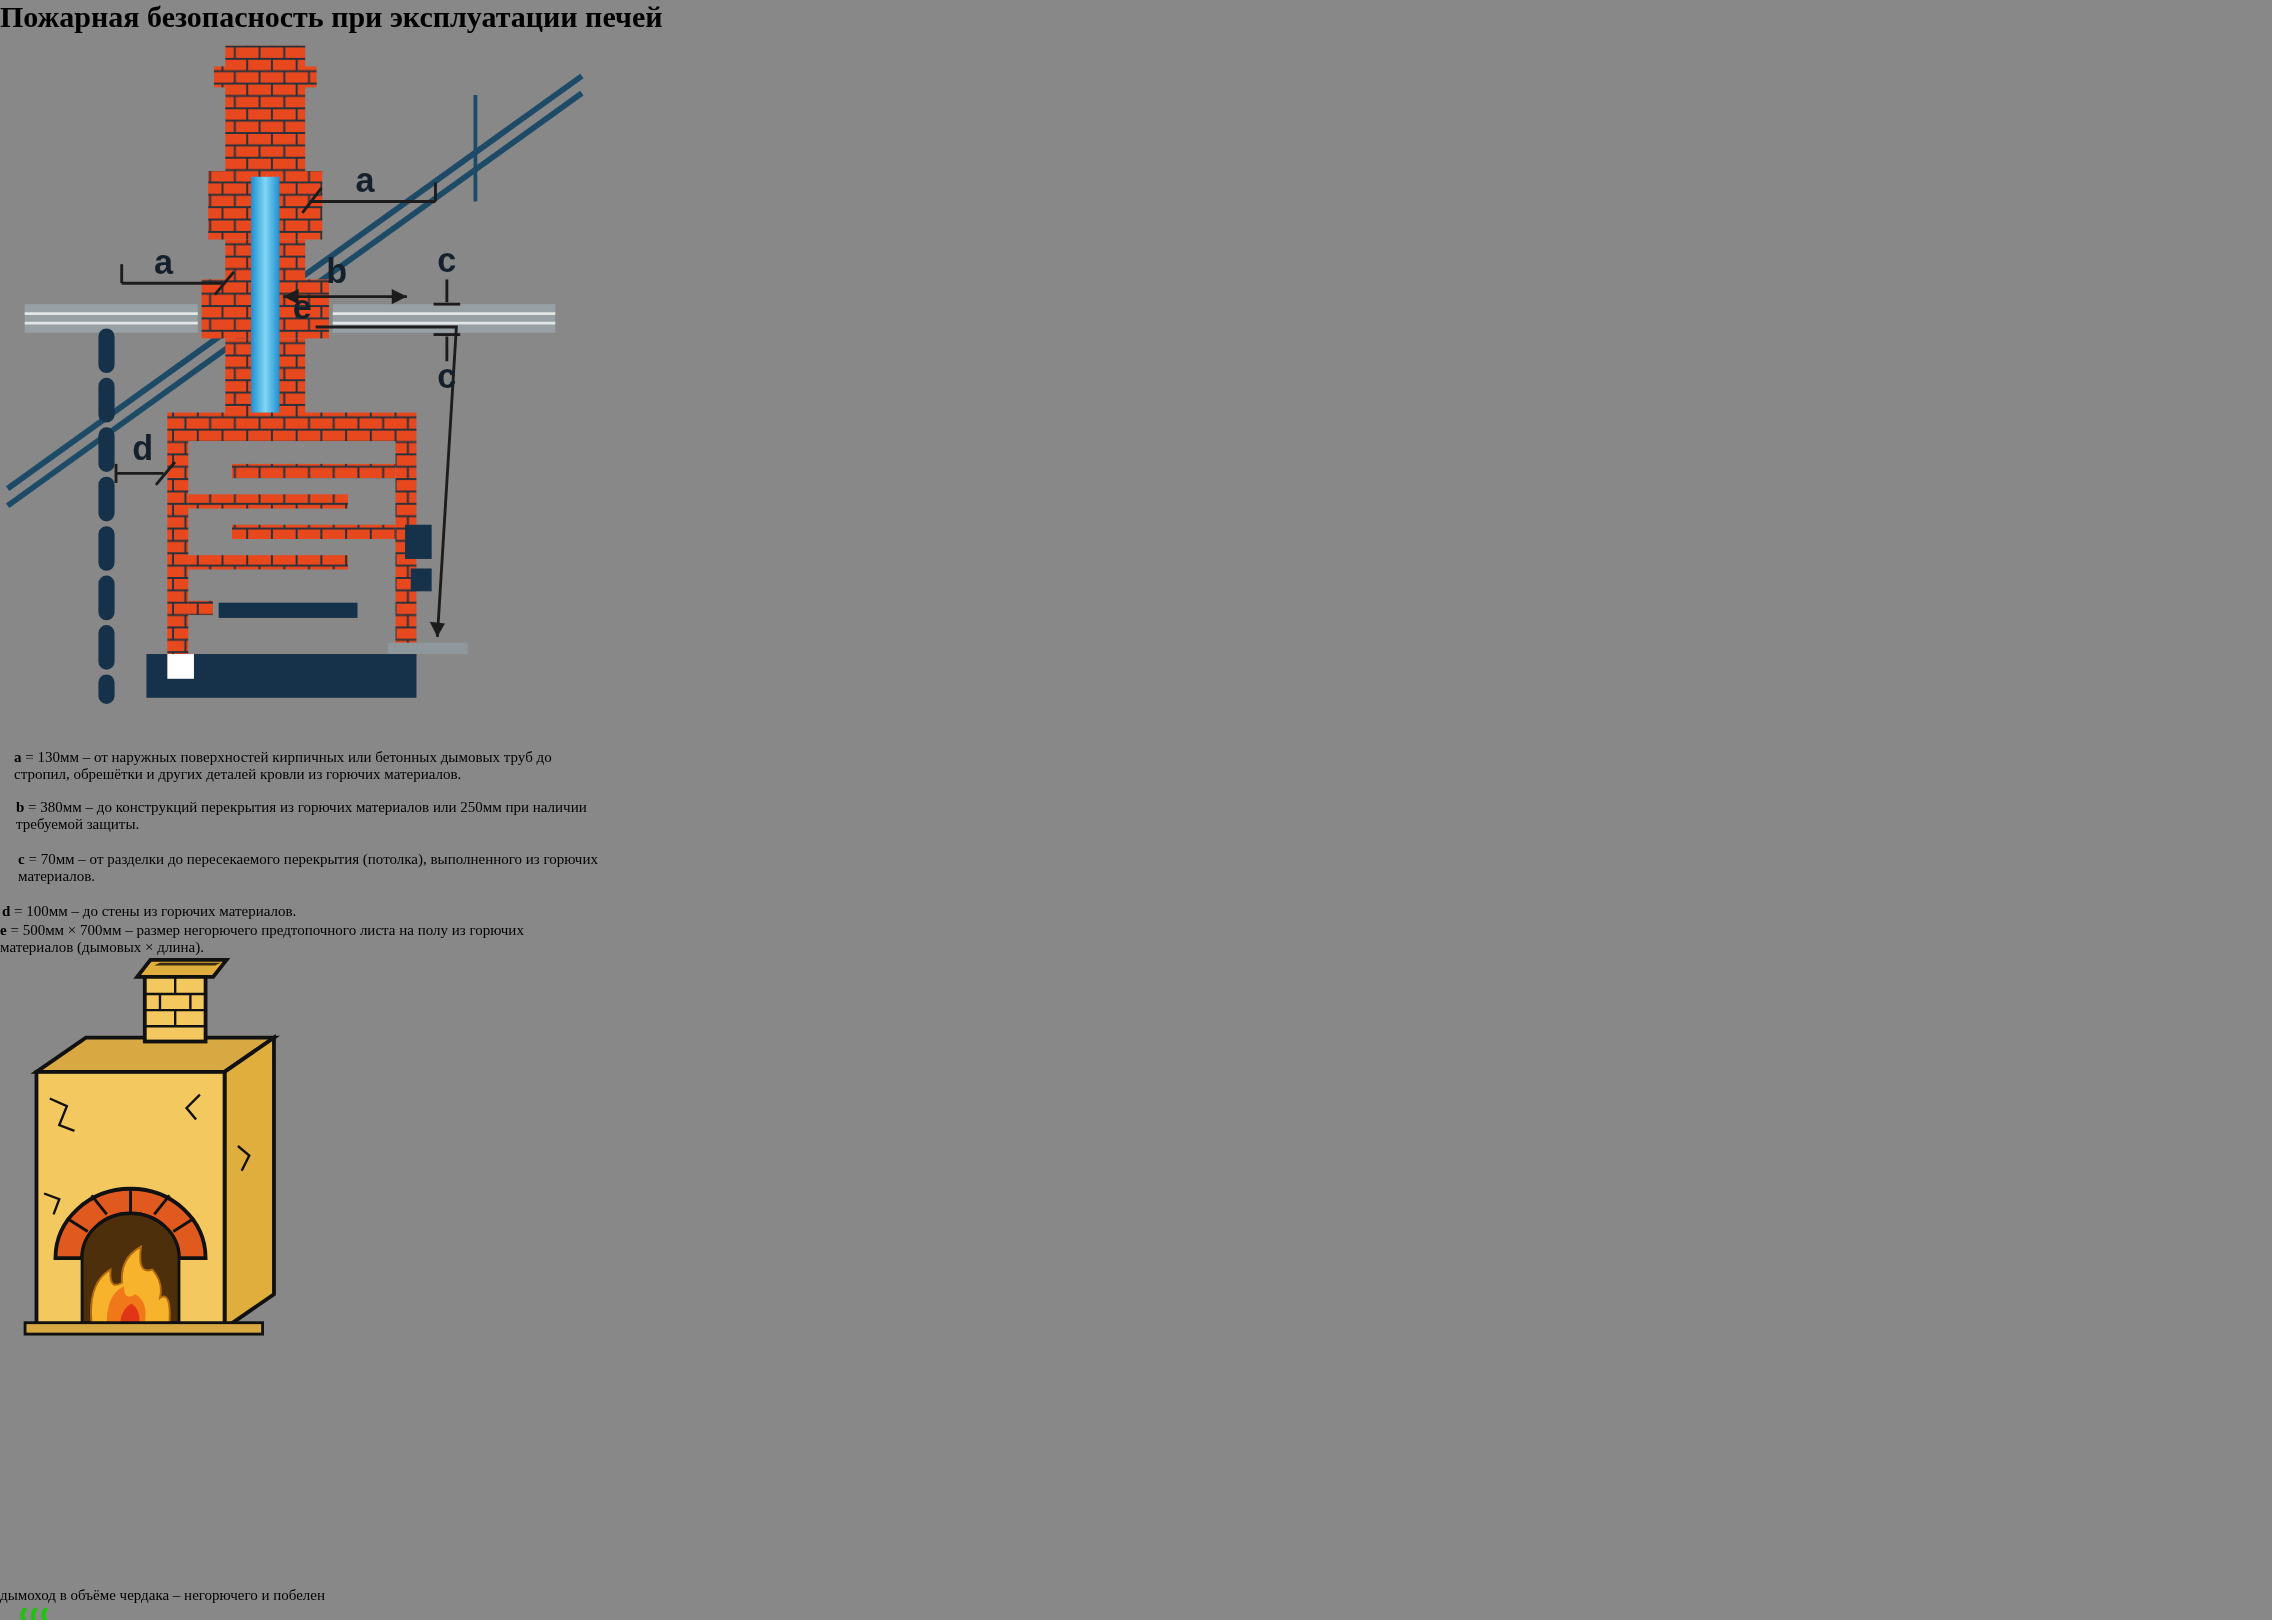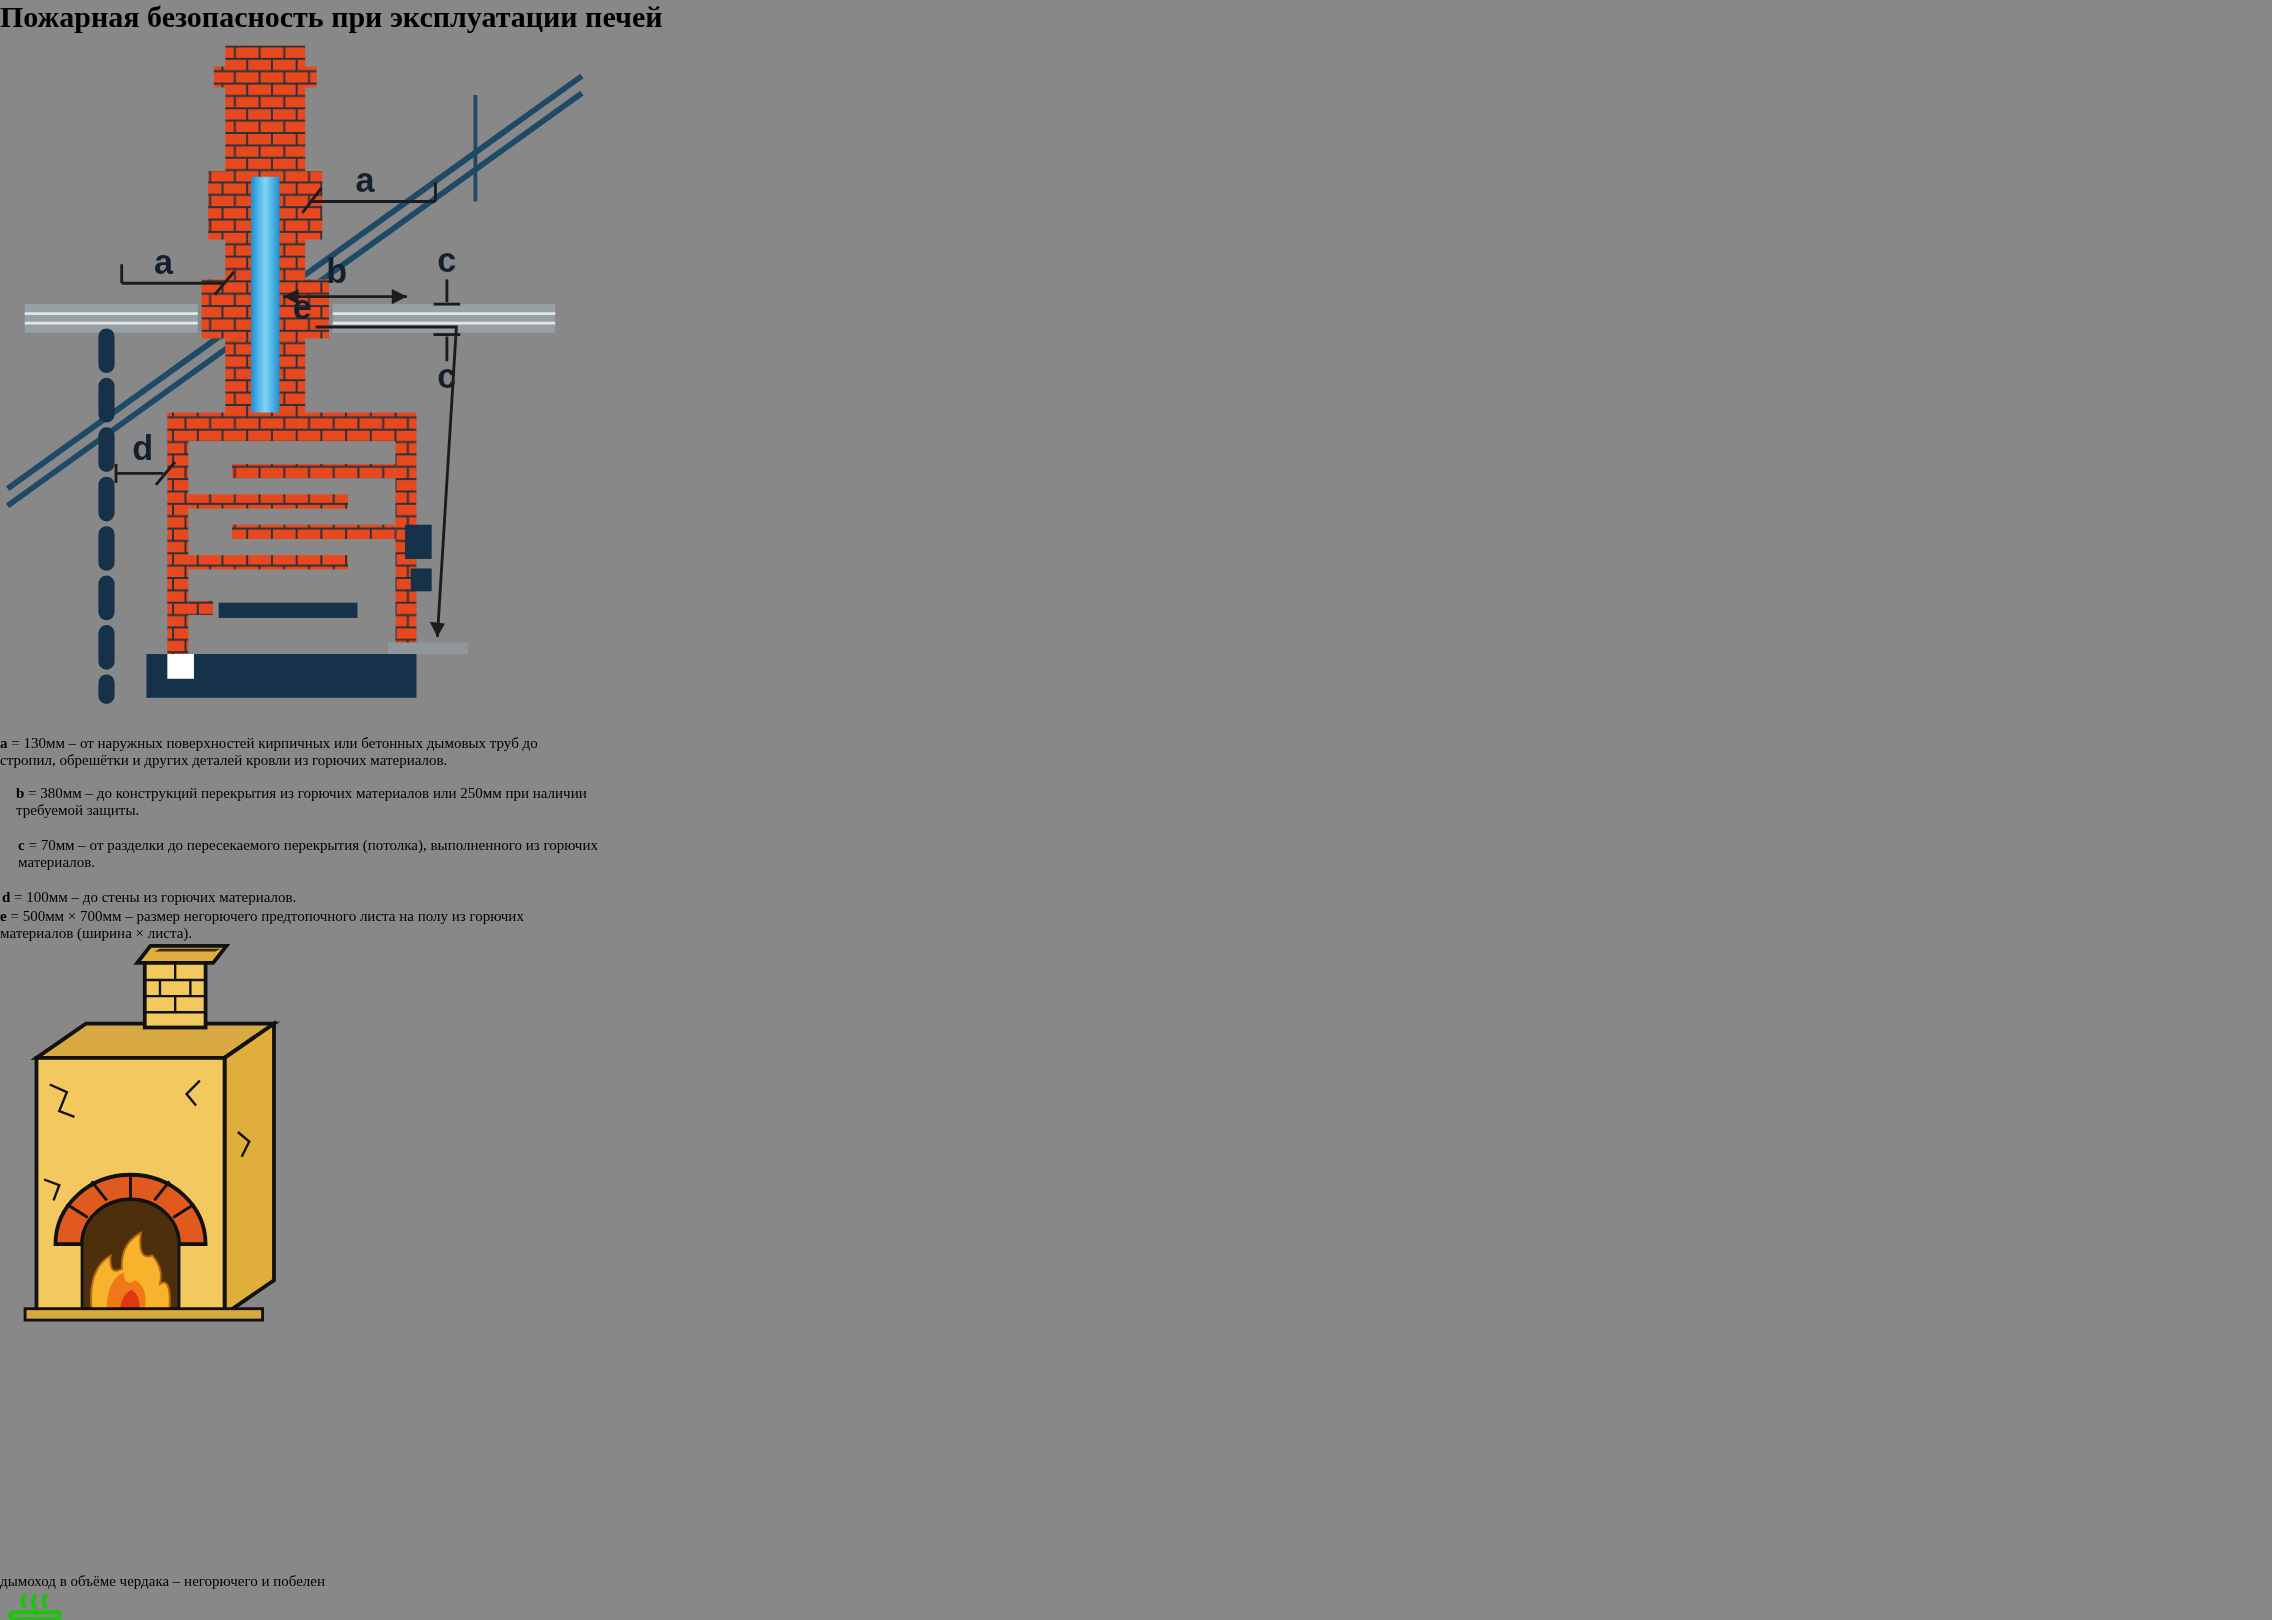--- a/index.html
+++ b/index.html
@@ -132,35 +132,35 @@
           <text x="172" y="252">a</text>
           <text x="354" y="262">b</text>
           <text x="470" y="250">c</text>
           <text x="470" y="372">c</text>
           <text x="150" y="448">d</text>
           <text x="318" y="300">e</text>
         </g>
       </svg>
     </div>
 
-    <p class="abs def" style="left:122px;top:938px;width:594px;margin:0"><b>a</b> <span class="pre">= 130мм – от наружных поверхностей
+    <p class="abs def" style="left:122px;top:938px;width:594px;margin:14px"><b>a</b> <span class="pre">= 130мм – от наружных поверхностей
 кирпичных или бетонных дымовых труб
 до стропил, обрешётки и других деталей
 кровли из горючих материалов.</span></p>
     <p class="abs def" style="left:122px;top:1094px;width:594px;margin:16px"><b>b</b> <span class="pre">= 380мм – до конструкций перекрытия
 из горючих материалов или 250мм
 при наличии требуемой защиты.</span></p>
     <p class="abs def" style="left:122px;top:1221px;width:594px;margin:18px"><b>c</b> <span class="pre">= 70мм – от разделки до пересекаемого
 перекрытия (потолка), выполненного
 из горючих материалов.</span></p>
     <p class="abs def" style="left:122px;top:1349px;width:594px;margin:2px"><b>d</b> <span class="pre">= 100мм – до стены из горючих
 материалов.</span></p>
     <p class="abs def" style="left:122px;top:1432px;width:594px;margin:0"><b>e</b> <span class="pre">= 500мм × 700мм – размер негорючего
 предтопочного листа на полу из горючих
-материалов (ширина × листа).</span></p>
+материалов (дымовых × длина).</span></p>
   </section>
 
   <section>
     
     <svg class="abs" style="left:811px;top:44px" viewBox="0 0 295 400" width="281" height="380">
       <polygon points="38,122 90,86 288,86 236,122" fill="#d8a943" stroke="#111" stroke-width="4"></polygon>
       <polygon points="236,122 288,86 288,356 236,392" fill="#e0ae3c" stroke="#111" stroke-width="4"></polygon>
       <rect x="38" y="122" width="198" height="270" fill="#f3c95f" stroke="#111" stroke-width="4"></rect>
       <g>
         <rect x="152" y="20" width="64" height="70" fill="#f3c95f" stroke="#111" stroke-width="4"></rect>

